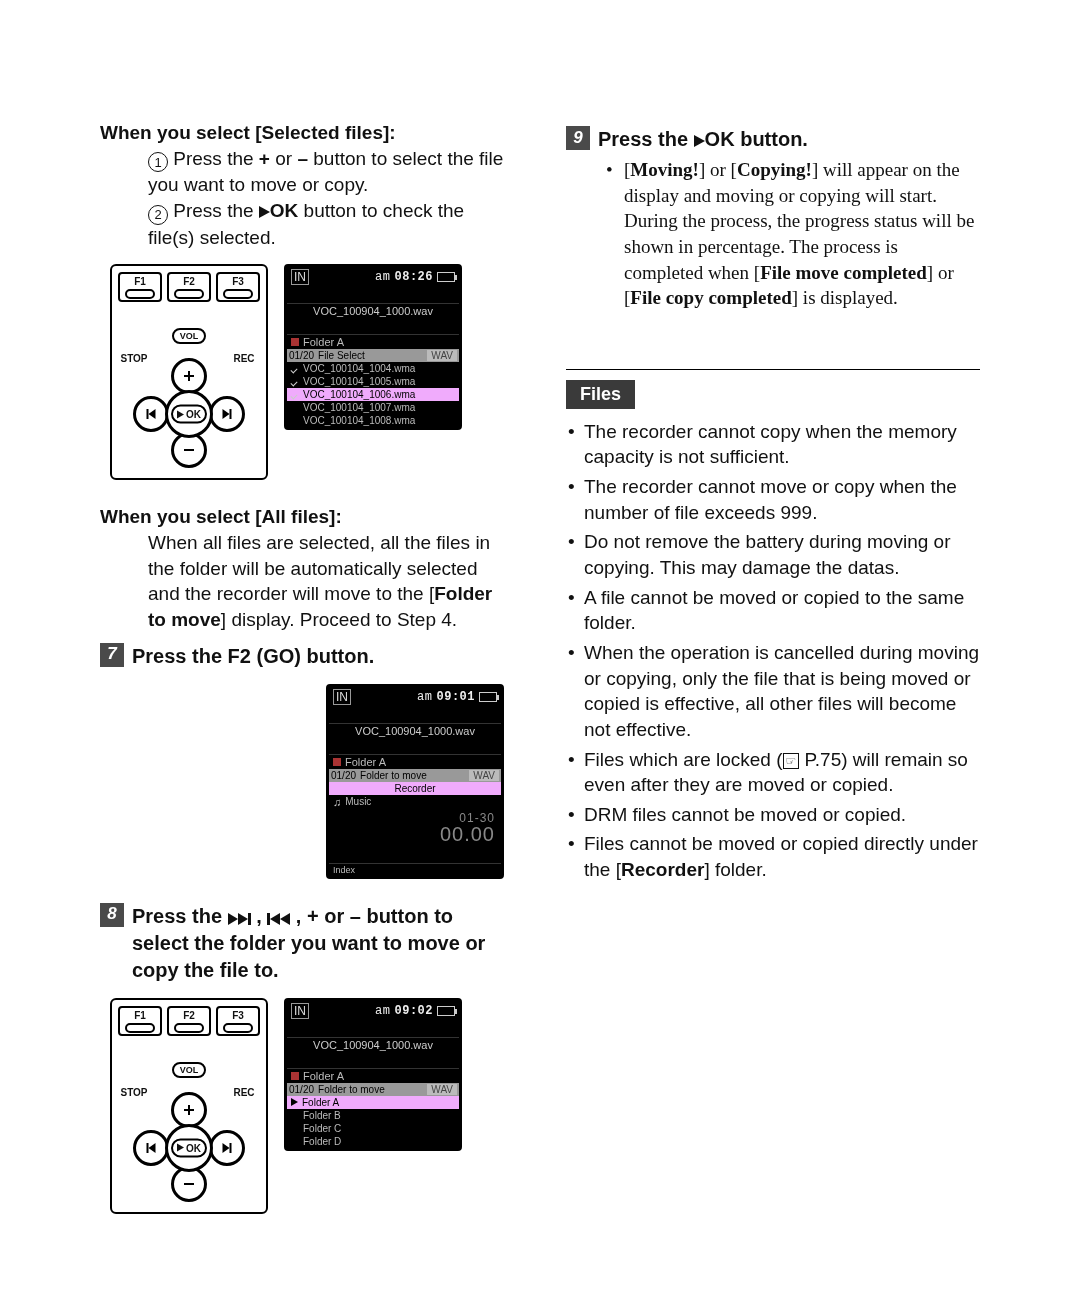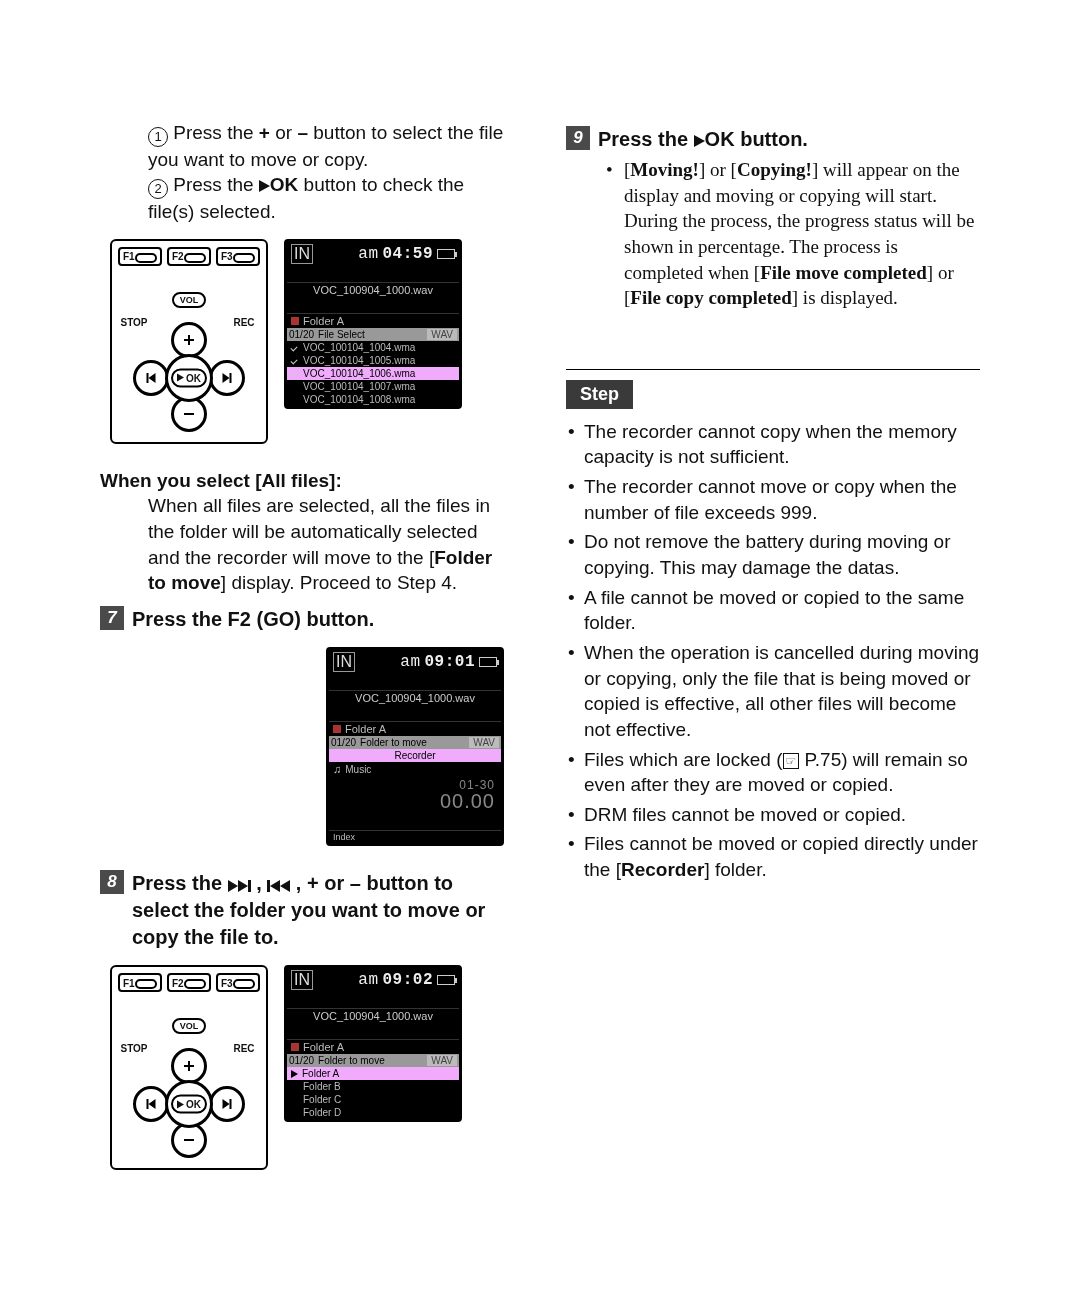--- a/index.html
+++ b/index.html
@@ -39,21 +39,21 @@
   .ffwd .t { border-left: 10px solid #111; }
   .frew .t { border-right: 10px solid #111; }
   .vbar { width: 3px; height: 12px; background: #111; }
 
   
   .pad {
     border: 2px solid #000; border-radius: 6px; width: 158px; padding: 6px 6px 10px 6px;
     background: #fff;
   }
   .pad-top { display: flex; justify-content: space-between; }
-  .fbtn { border: 2px solid #000; border-radius: 4px; padding: 2px 3px 1px 3px; display: flex; flex-direction: row; align-items: center; width: 44px; }
+  .fbtn { border: 2px solid #000; border-radius: 4px; padding: 2px 3px 1px 3px; display: flex; flex-direction: column; align-items: center; width: 44px; }
   .fbtn .lbl { font-size: 10px; font-weight: 700; }
   .fbtn .bubble { width: 30px; height: 10px; border: 2px solid #000; border-radius: 6px; margin-top: 2px; }
   .pad-mid { display: flex; justify-content: space-between; align-items: center; margin-top: 6px; font-size: 10px; font-weight: 700; }
   .pad-mid .side { width: 32px; text-align: center; margin-top: 45px; }
   .vol-pill { border: 2px solid #000; border-radius: 8px; padding: 1px 6px; font-size: 9px; background:#fff; }
   .dpad { position: relative; width: 120px; height: 108px; margin: -4px auto 0 auto; }
   .ring { position:absolute; border:3px solid #000; border-radius:50%; }
   .ring.top { width: 36px; height: 36px; left: 42px; top: -2px; }
   .ring.bottom { width: 36px; height: 36px; left: 42px; top: 72px; }
   .ring.left { width: 36px; height: 36px; left: 4px; top: 36px; }
@@ -74,21 +74,21 @@
   .hline { width:10px; height:2px; background:#000; }
   .plus { position:relative; width:10px; height:10px;}
   .plus::before { content:""; position:absolute; left:0; top:4px; width:10px; height:2px; background:#000;}
   .plus::after { content:""; position:absolute; left:4px; top:0; width:2px; height:10px; background:#000;}
 
   
   .lcd {
     border: 3px solid #000; border-radius: 4px; width: 178px; background: #000; color: #ddd;
     font-family: Arial, sans-serif;
   }
-  .lcd .statusbar { display:flex; justify-content:space-between; align-items:center; background:#000; padding:2px 4px; font-size:16px;}
+  .lcd .statusbar { display:flex; justify-content:space-between; align-items:center; background:#000; padding:2px 4px; font-size:12px;}
   .lcd .statusbar .in { border:1px solid #999; padding:0 2px;}
   .lcd .statusbar .time { font-family:"Courier New",monospace; letter-spacing:0.5px; color:#eee; display:flex; align-items:center; gap:4px;}
   .batt { border:1px solid #ccc; width:18px; height:10px; position:relative; display:inline-block;}
   .batt::after { content:""; position:absolute; right:-3px; top:2px; width:2px; height:5px; background:#ccc;}
   .batt .fill { background:#ccc; height:100%; width:70%;}
   .lcd .row { padding:1px 4px; font-size:11px; border-top:1px solid #333;margin-top:16px;}
   .lcd .row.center { text-align:center; color:#ccc; }
   .lcd .row.dark { background:#000; color:#bbb; display:flex; align-items:center; gap:4px;}
   .lcd .fileflag { width:8px;height:8px;background:#a33;}
   .lcd .banner { background:#999; color:#000; display:flex; align-items:center; font-size:10px; padding:1px 2px; gap:4px;}
@@ -119,20 +119,23 @@
   ul.step-desc li::before { content:"•"; position:absolute; left:0px; top:0; }
   .point-icon { border:1px solid #111; padding:0 2px; font-size:12px; vertical-align:1px;}
 </style>
 </head>
 <body>
 
 <div class="cols">
 
   <div class="col">
 
+    <p class="h-bold">
+      <span>When you select [</span><span>Selected files</span><span>]:</span>
+    </p>
 
     <div class="indent-block body-txt">
       <p>
         <span class="num-circle">1</span>
         <span>Press the </span><strong>+</strong><span> or </span><strong>–</strong><span> button to select the file you want to move or copy.</span>
       </p>
       <p>
         <span class="num-circle">2</span>
         <span>Press the </span><span class="play-tri"></span><strong>OK</strong><span> button to check the file(s) selected.</span>
       </p>
@@ -190,21 +193,21 @@
               </div>
             </div>
         </div>
       </div>
 
       <div class="lcd">
         <div class="statusbar">
           <span class="in">IN</span>
           <span class="time">
               <span>am</span>
-              <strong>04:59</strong>
+              <strong>08:26</strong>
               <span class="batt"><span class="fill"></span></span>
             </span>
         </div>
         <div class="row center">VOC_100904_1000.wav</div>
         <div class="row dark">
             <span class="fileflag"></span>
             <span>Folder A</span>
           </div>
         <div class="banner">
           <span>01/20</span>
@@ -407,21 +410,21 @@
     </div>
 
     <ul class="step-desc">
       <li>
         <span>[</span><strong>Moving!</strong><span>] or [</span><strong>Copying!</strong><span>] will appear on the display and moving or copying will start. During the process, the progress status will be shown in percentage. The process is completed when [</span><strong>File move completed</strong><span>] or [</span><strong>File copy completed</strong><span>] is displayed.</span>
       </li>
     </ul>
 
     <div style="height:54px"></div>
     <div class="notes-rule"></div>
-    <div class="notes-label">Step</div>
+    <div class="notes-label">Files</div>
 
     <ul class="notes" style="margin-top:10px">
       <li>The recorder cannot copy when the memory capacity is not sufficient.</li>
       <li>The recorder cannot move or copy when the number of file exceeds 999.</li>
       <li>Do not remove the battery during moving or copying. This may damage the datas.</li>
       <li>A file cannot be moved or copied to the same folder.</li>
       <li>When the operation is cancelled during moving or copying, only the file that is being moved or copied is effective, all other files will become not effective.</li>
       <li>
         <span>Files which are locked (</span><span class="point-icon">☞</span><span> P.75) will remain so even after they are moved or copied.</span>
       </li>

